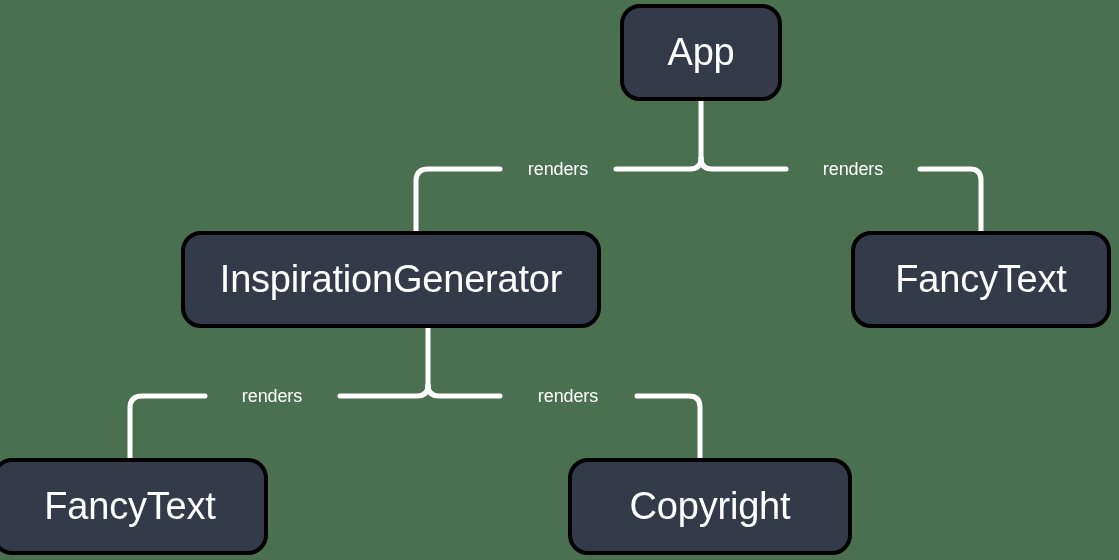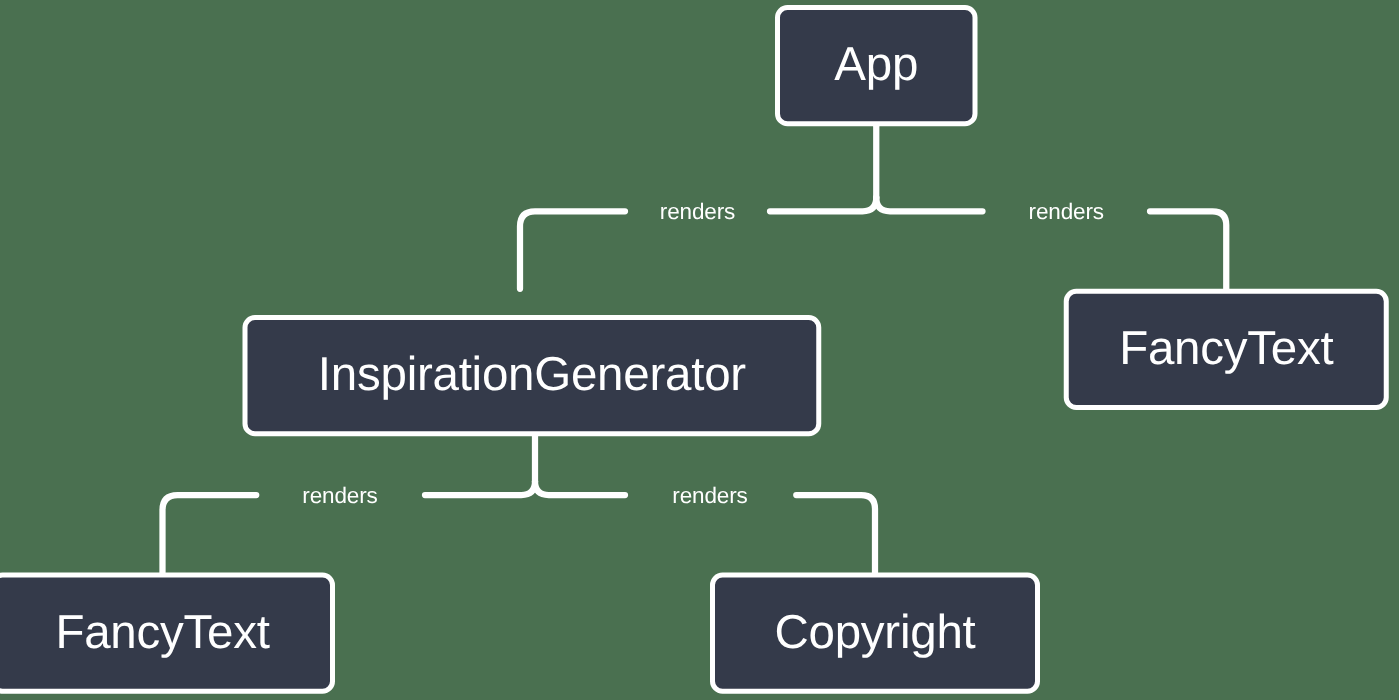--- a/index.html
+++ b/index.html
@@ -22,22 +22,22 @@
   #edges {
     position: absolute;
     inset: 0;
     width: 1119px;
     height: 560px;
   }
   .node {
     position: absolute;
     box-sizing: border-box;
     background: #343a4a;
-    border: 4px solid #ffffff;
-    border-radius: 10px;
+    border: 4px solid #000000;
+    border-radius: 20px;
     color: #ffffff;
     display: flex;
     align-items: center;
     justify-content: center;
     font-size: 38px;
     font-weight: 400;
     letter-spacing: -0.2px;
     white-space: nowrap;
     z-index: 2;
   }
@@ -76,33 +76,33 @@
 
       <path d="M428,385 Q428,396 439,396 L500,396"></path>
       <path d="M637,396 L689,396 Q700,396 700,407 L700,458"></path>
     </g>
   </svg>
 
   <div class="node" style="left:620px; top:4px; width:162px; height:97px;">
     <span>App</span>
   </div>
 
-  <div class="node" style="left:194px; top:231px; width:463px; height:97px;margin-top:21px;">
+  <div class="node" style="left:181px; top:231px; width:420px; height:97px;">
     <span>InspirationGenerator</span>
   </div>
 
   <div class="node" style="left:851px; top:231px; width:260px; height:97px;">
     <span>FancyText</span>
   </div>
 
   <div class="node" style="left:-8px; top:458px; width:276px; height:97px;">
     <span>FancyText</span>
   </div>
 
-  <div class="node" style="left:568px; top:458px; width:264px; height:97px;">
+  <div class="node" style="left:568px; top:458px; width:284px; height:97px;">
     <span>Copyright</span>
   </div>
 
   <div class="edge-label" style="left:558px; top:169px;">renders</div>
 
   <div class="edge-label" style="left:853px; top:169px;">renders</div>
 
   <div class="edge-label" style="left:272px; top:396px;">renders</div>
 
   <div class="edge-label" style="left:568px; top:396px;">renders</div>

